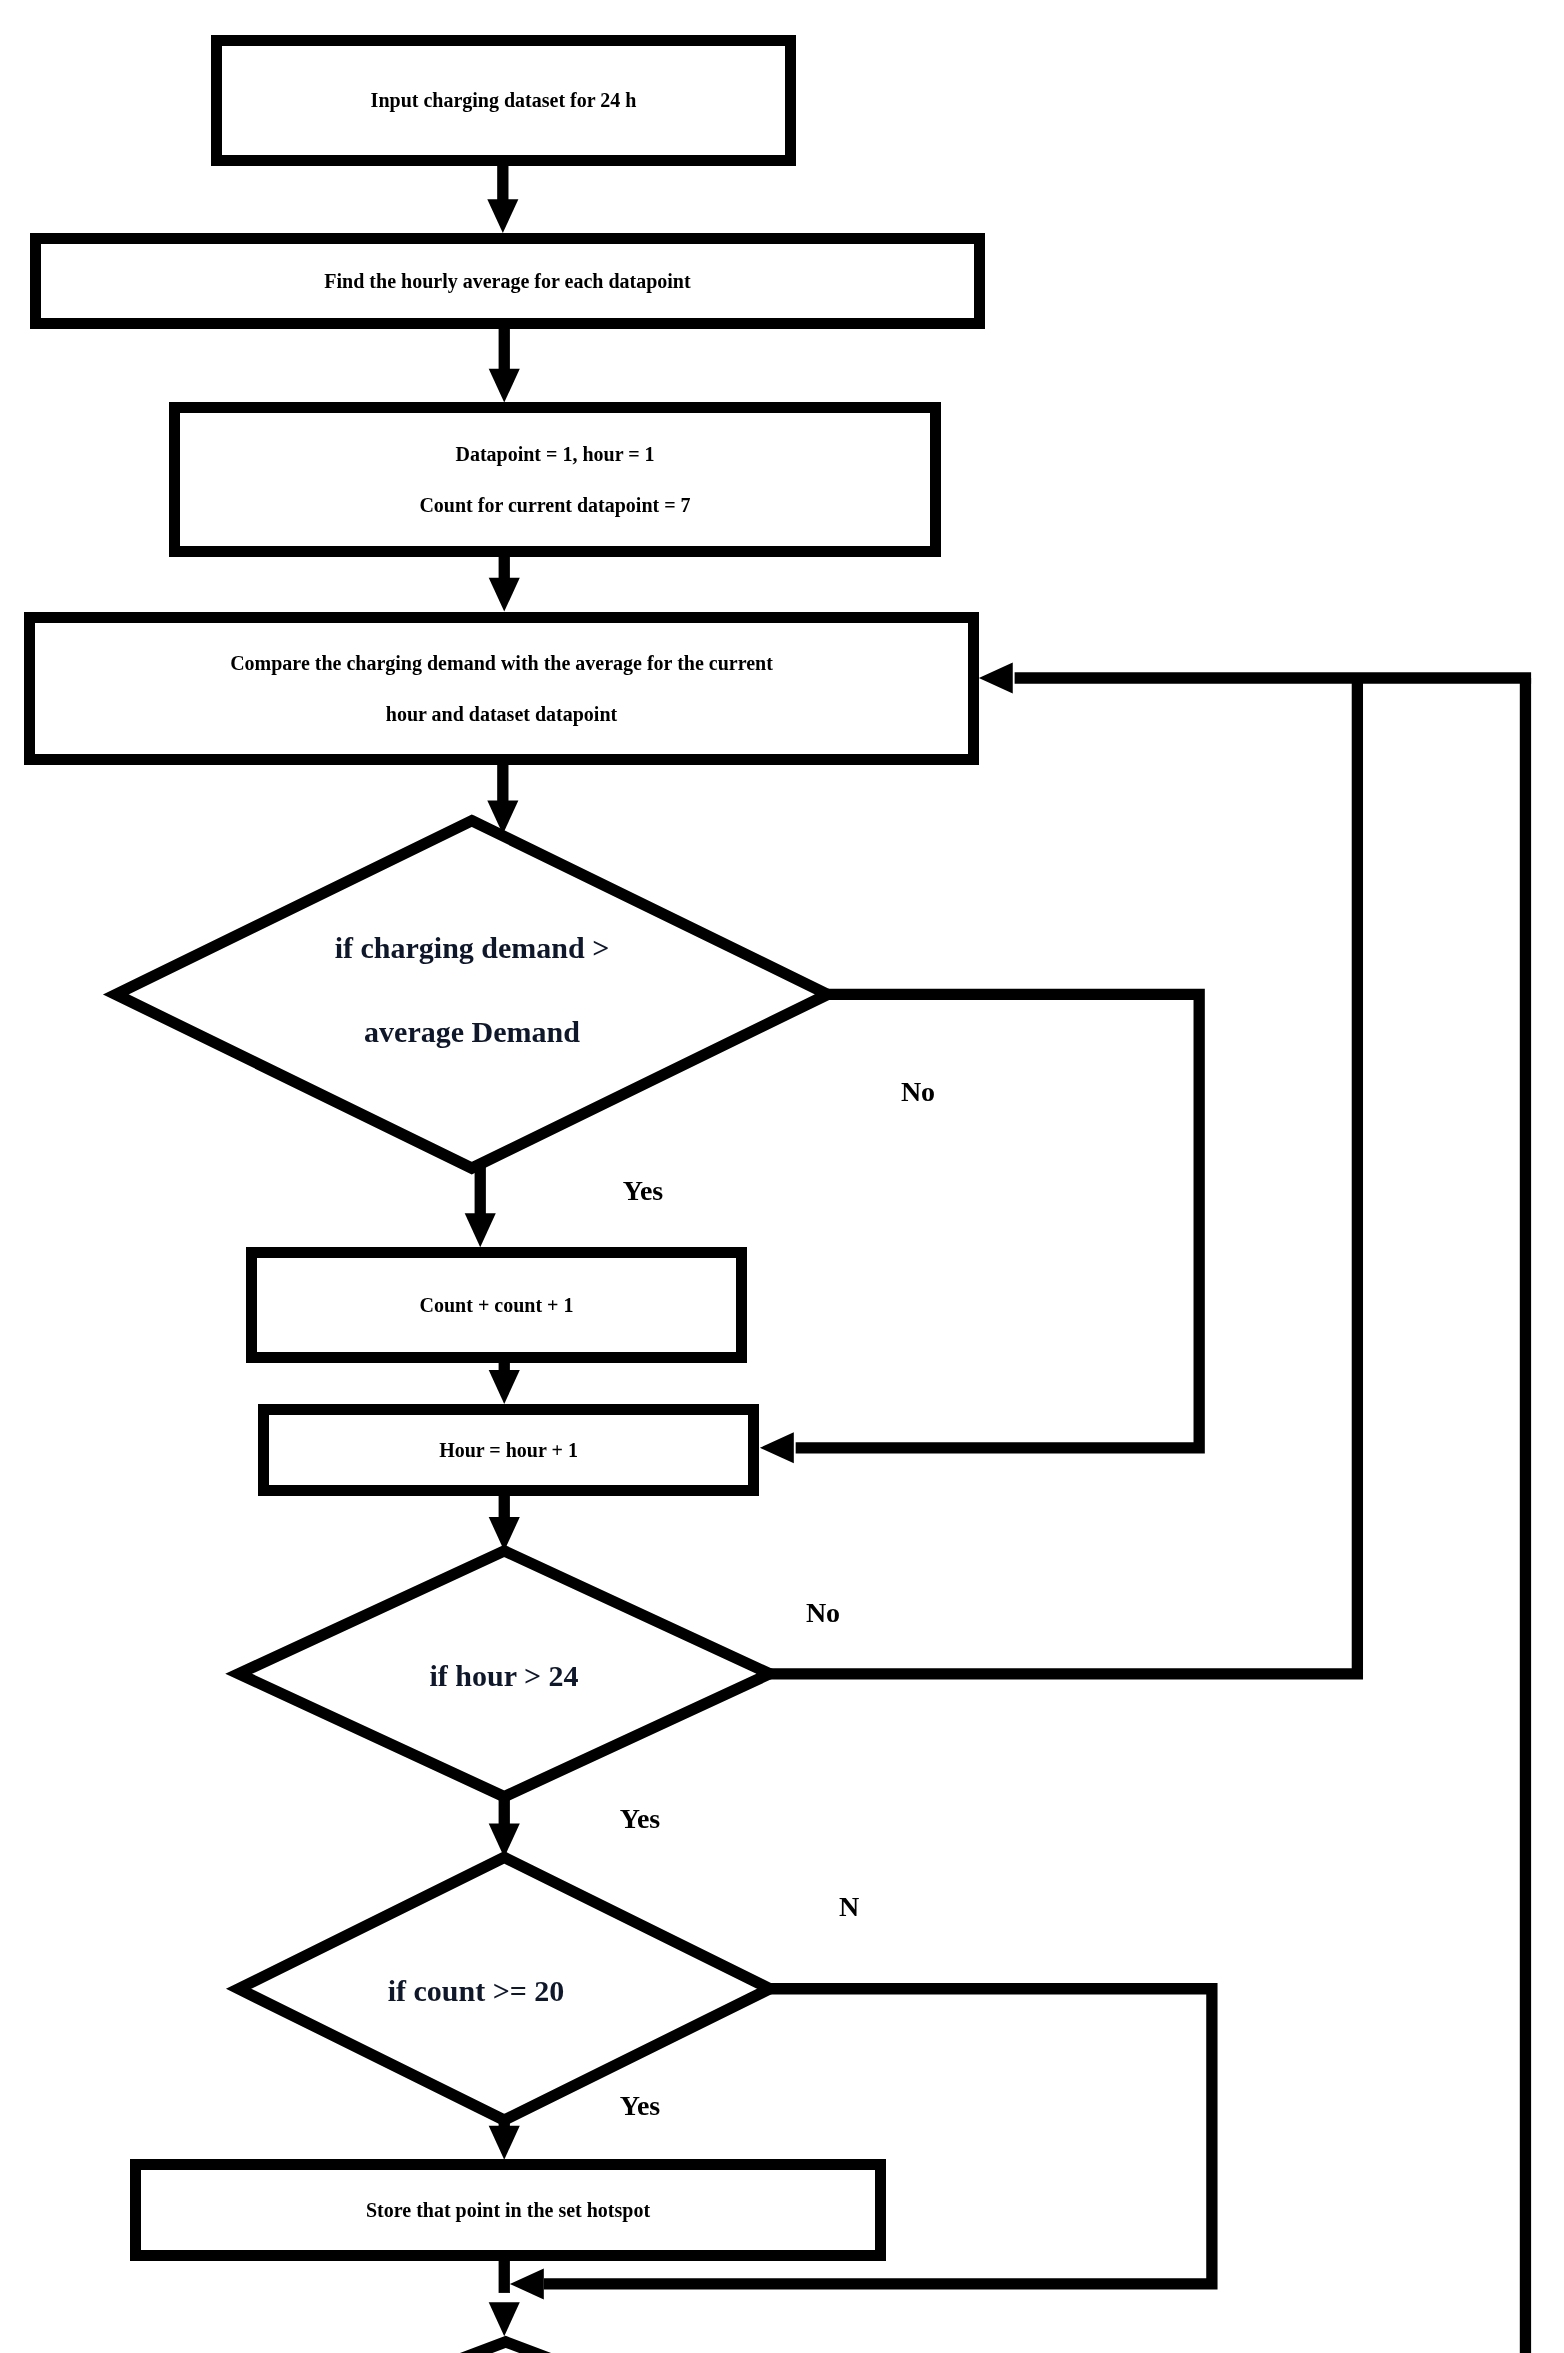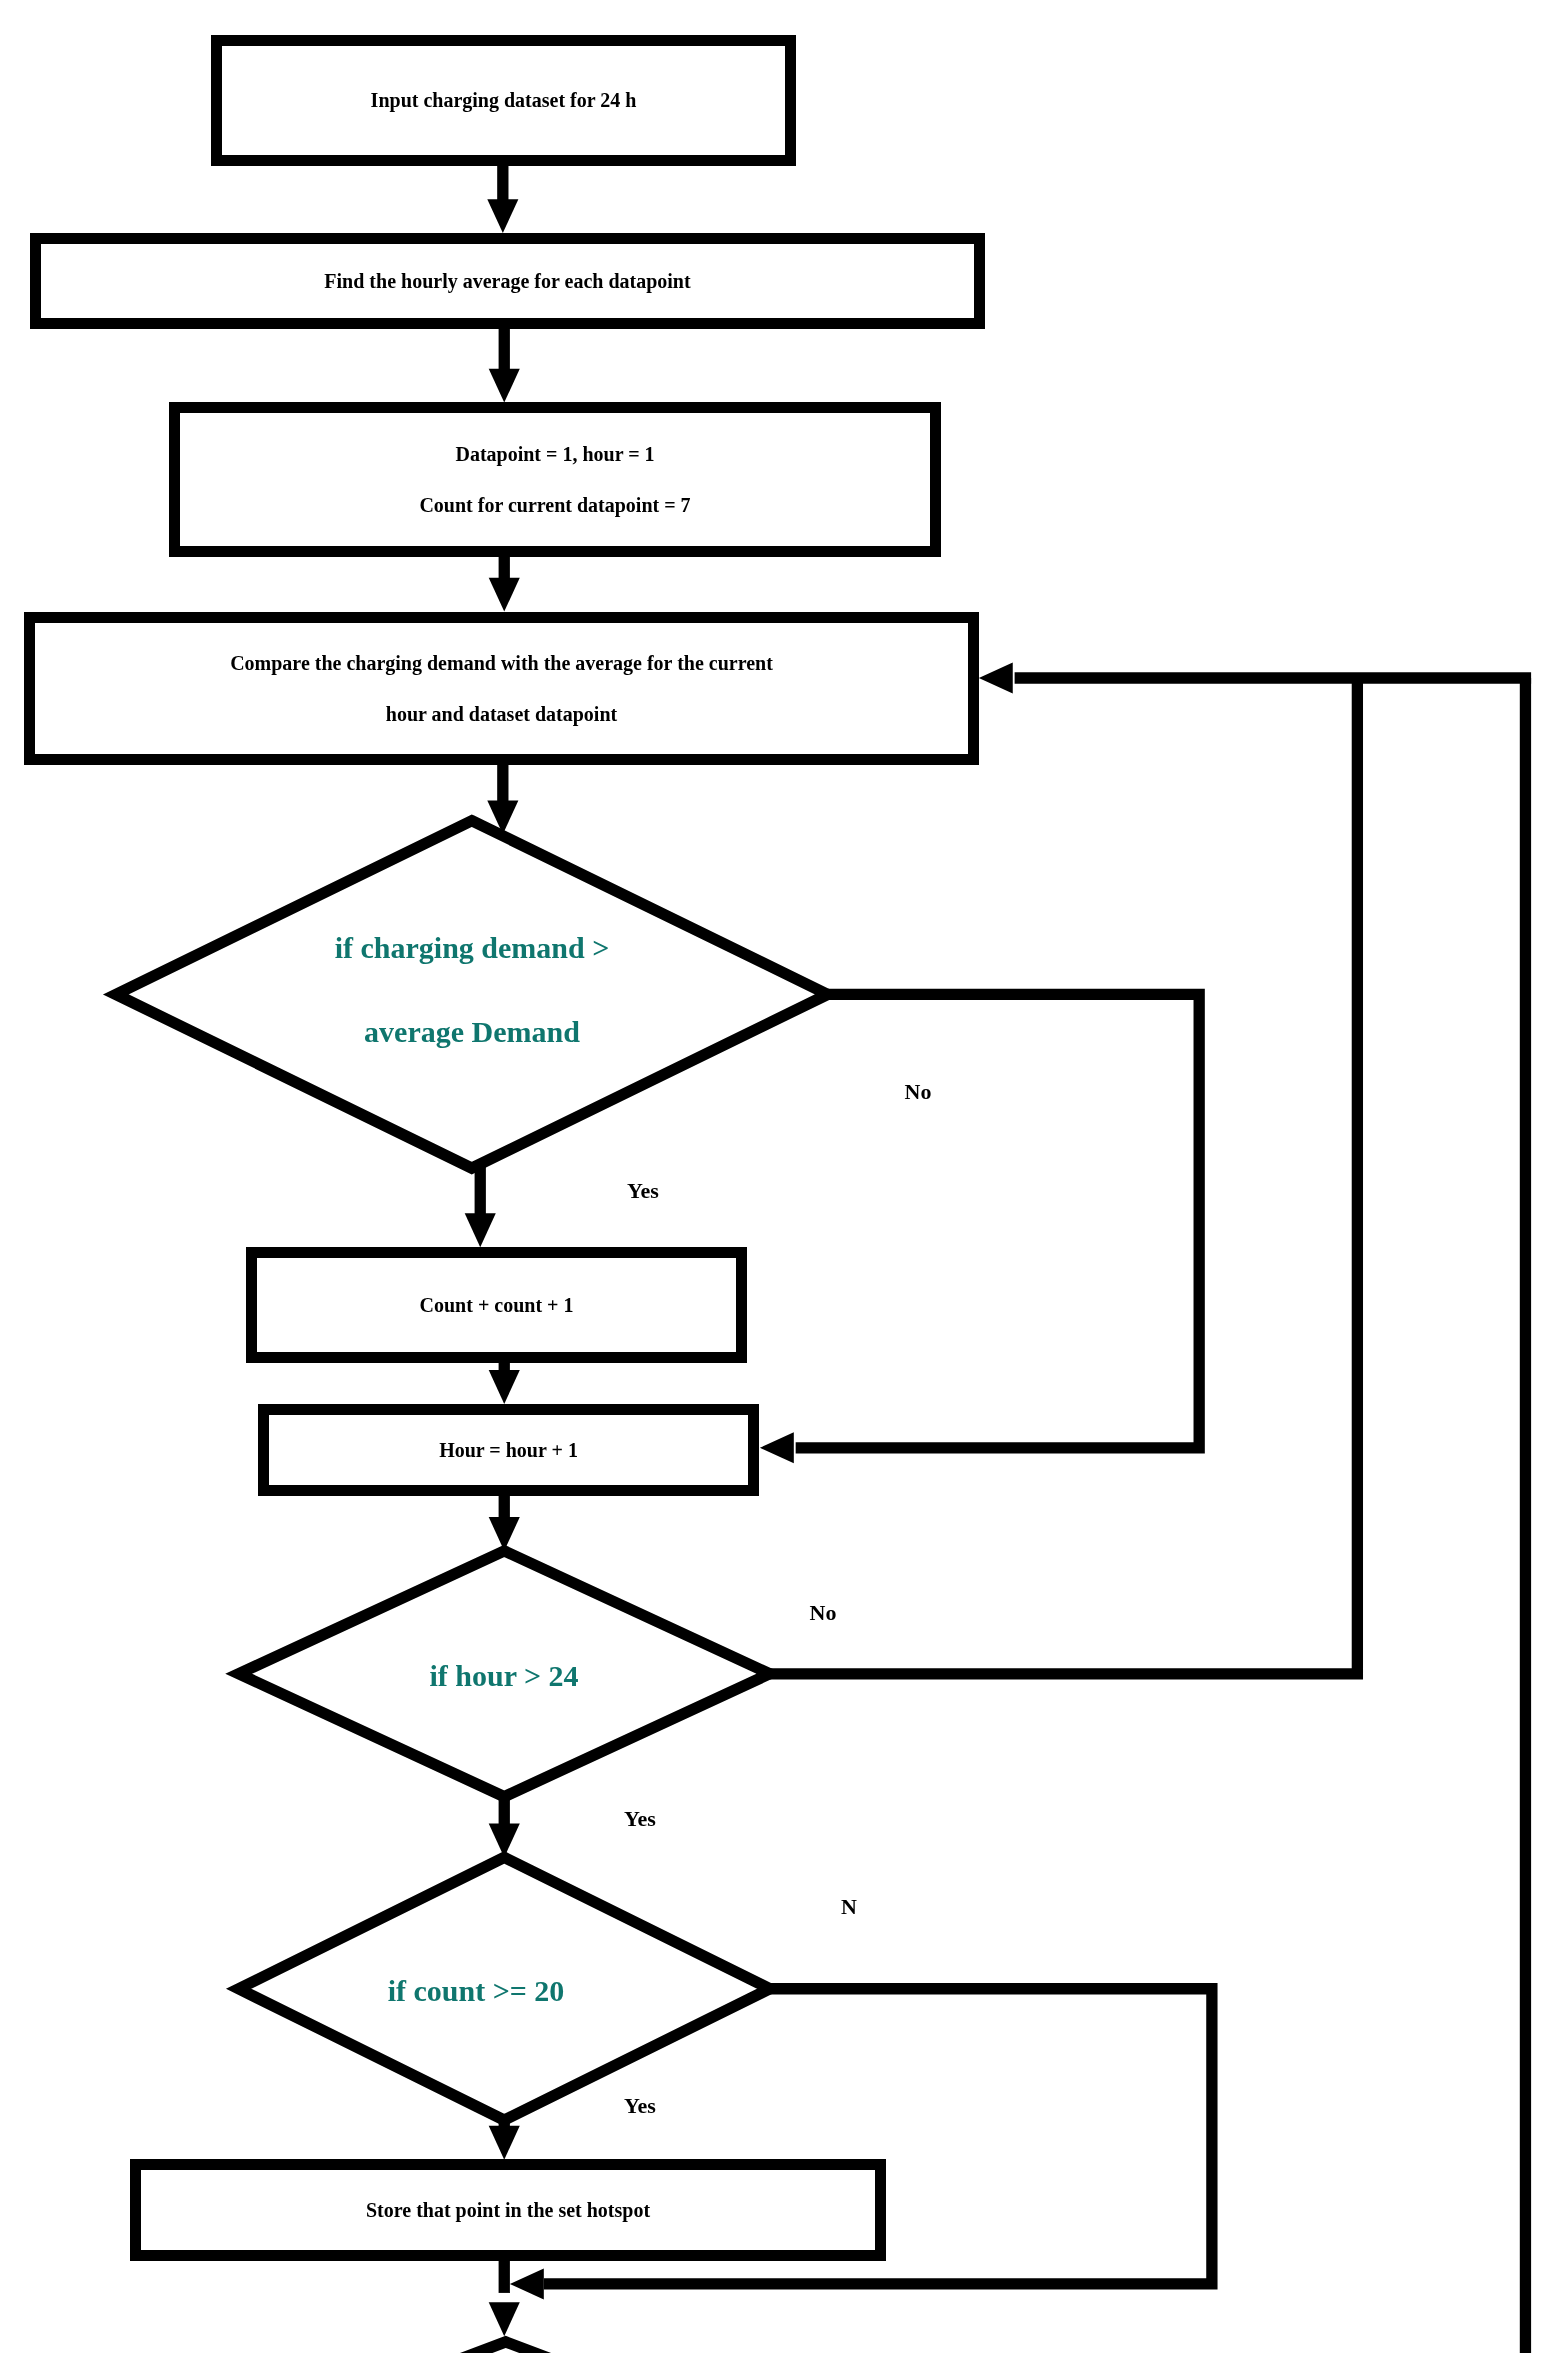--- a/index.html
+++ b/index.html
@@ -9,25 +9,25 @@
   .node{
     position:absolute;z-index:2;box-sizing:border-box;
     display:flex;flex-direction:column;align-items:center;justify-content:center;
     border:11.3px solid #000;background:#fff;
     font-weight:bold;font-size:20px;color:#000;text-align:center;line-height:1.15;
   }
   .node .ln{white-space:nowrap;}
   .dtext{
     position:absolute;z-index:2;transform:translate(-50%,-50%);
     display:flex;flex-direction:column;align-items:center;
-    font-weight:bold;font-size:30px;color:#0f766e;text-align:center;white-space:nowrap;line-height:1.15;
+    font-weight:bold;font-size:30px;color:#0f172a;text-align:center;white-space:nowrap;line-height:1.15;
   }
   .elabel{
     position:absolute;z-index:3;transform:translate(-50%,-50%);
-    font-weight:bold;font-size:22px;color:#000;white-space:nowrap;
+    font-weight:bold;font-size:28px;color:#000;white-space:nowrap;
   }
 </style>
 </head>
 <body>
 
 <div id="canvas">
 
   <svg id="wires" width="1565" height="2760" viewBox="0 0 3324 5862">
     <g stroke="#000000" stroke-width="24" fill="none">
 

